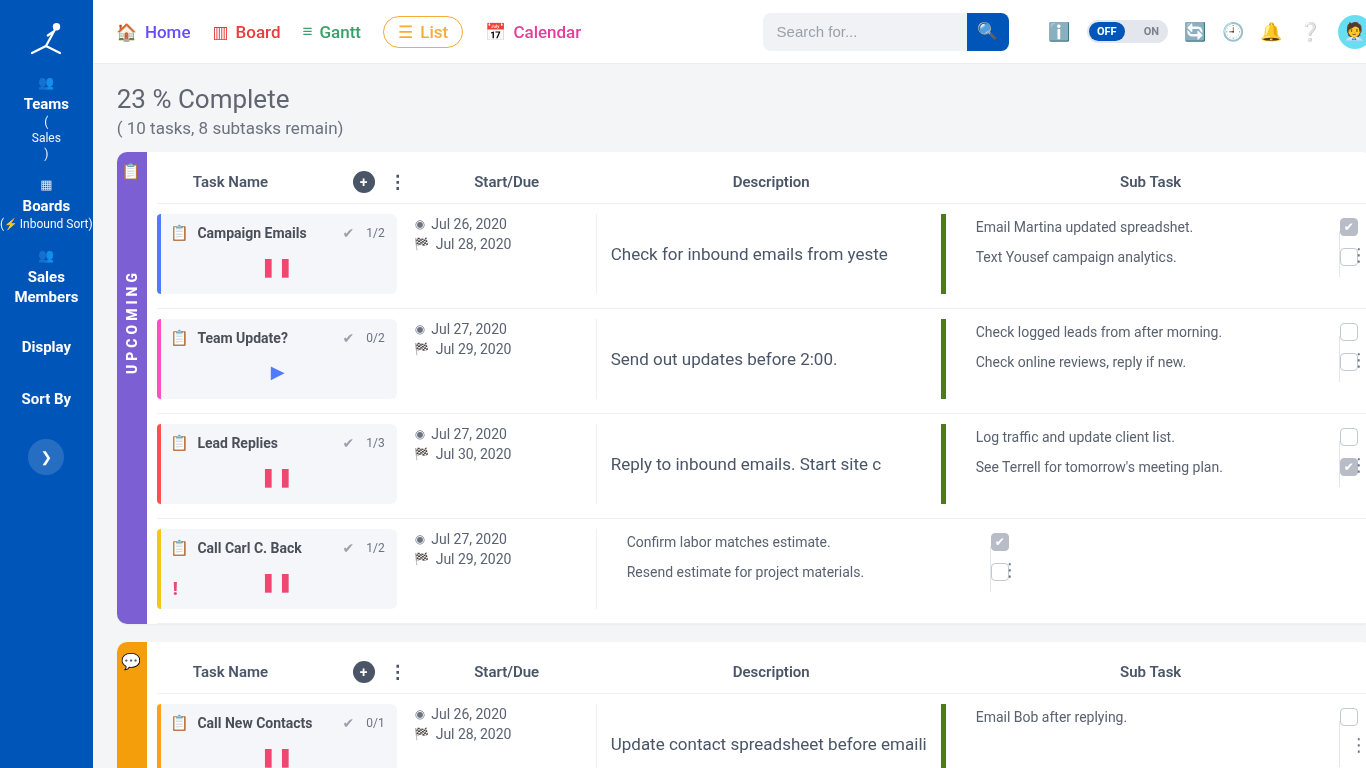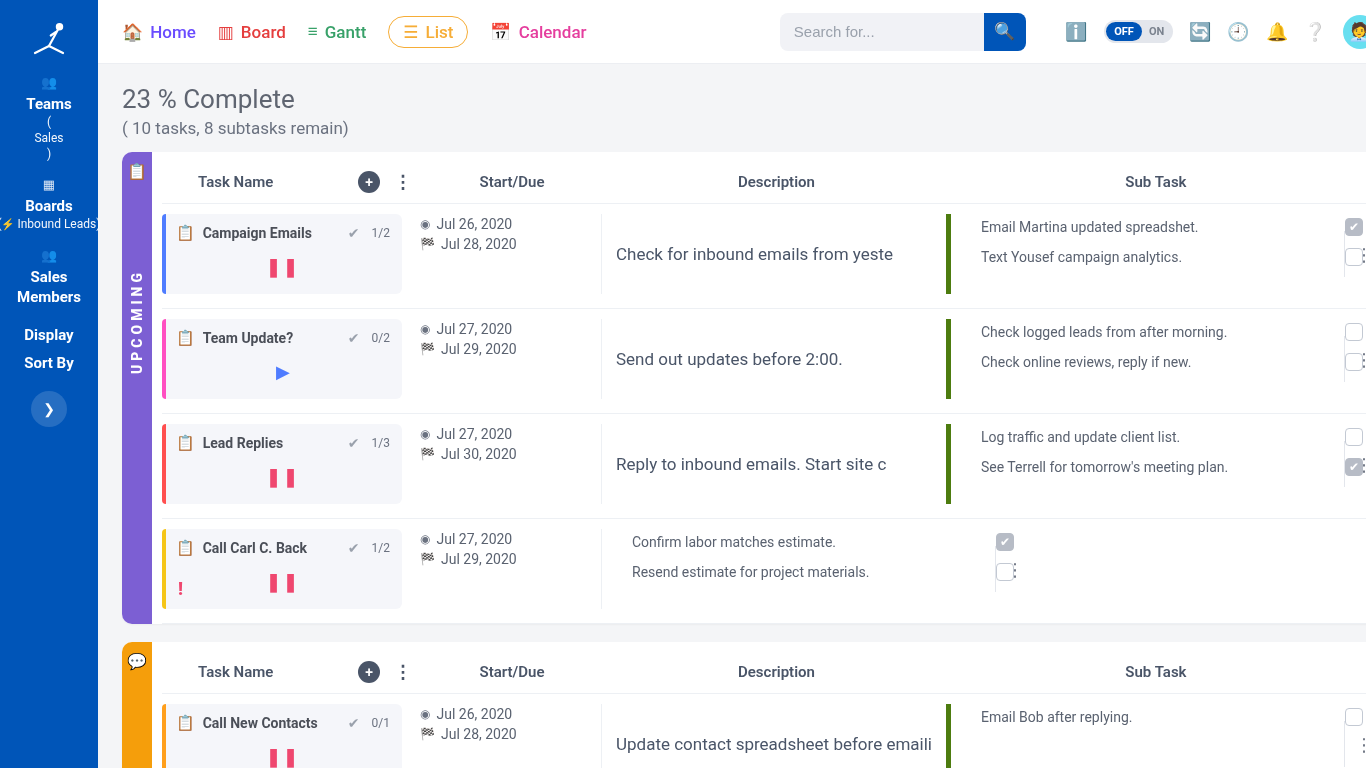--- a/index.html
+++ b/index.html
@@ -8,42 +8,42 @@
 
   
   .sidebar { width: 98px; background: #0055b8; color: #fff; display: flex; flex-direction: column; align-items: center; padding-top: 8px; font-size: 13px; }
   .sidebar .logo { width: 42px; height: 42px; margin: 10px 0 14px 0; position: relative; }
   .sidebar .logo svg { width: 100%; height: 100%; }
   .sidebar .section { text-align: center; margin-bottom: 14px; line-height: 1.35; }
   .sidebar .section .ic { font-size: 13px; opacity: 0.85; margin-bottom: 2px; }
   .sidebar .section .title { font-weight: 700; font-size: 15px; }
   .sidebar .section .sub { font-size: 12px; opacity: 0.95; white-space: nowrap; }
   .sidebar .bolt::before { content: "⚡"; font-size: 11px; margin-right: 2px; }
-  .sidebar .menu-item { font-weight: 700; font-size: 15px; margin: 5px 0; }
+  .sidebar .menu-item { font-weight: 700; font-size: 15px; margin: 17px 0; }
   .sidebar .chevron-circle { width: 36px; height: 36px; border-radius: 50%; background: rgba(255,255,255,0.15); display: flex; align-items: center; justify-content: center; margin-top: 14px; color: #fff; font-size: 14px; }
 
   
   .main { flex: 1; display: flex; flex-direction: column; background: #f4f5f7; }
   .topbar { height: 64px; background: #fff; border-bottom: 1px solid #eceef2; display: flex; align-items: center; padding: 0 24px; gap: 20px; }
   .nav { display: flex; align-items: center; gap: 22px; }
   .nav a { display: flex; align-items: center; gap: 7px; font-size: 17px; font-weight: 500; text-decoration: none; cursor: pointer; }
   .nav .home { color: #6a4cff; }
   .nav .board { color: #e53e3e; }
   .nav .gantt { color: #38a169; }
   .nav .list { color: #f6ad37; }
   .nav .list.wrap { border: 1.5px solid #f6ad37; border-radius: 18px; padding: 5px 14px; }
   .nav .calendar { color: #e53e9e; }
   .topbar .spacer { flex: 1; }
   .searchbox { display: flex; align-items: center; }
   .searchbox input { width: 204px; height: 38px; border: none; background: #f1f2f6; border-radius: 8px 0 0 8px; padding: 0 14px; font-size: 15px; outline: none; color: #555; }
   .searchbox input::placeholder { color: #9aa1ac; }
   .searchbox button { width: 42px; height: 38px; border: none; background: #0055b8; color: #fff; border-radius: 0 8px 8px 0; font-size: 17px; cursor: pointer; }
   .top-icons { display: flex; align-items: center; gap: 16px; margin-left: 20px; }
   .top-icons .ic { color: #9aa1ac; font-size: 18px; cursor: pointer; }
-  .toggle { display: flex; align-items: center; background: #e3e6ec; border-radius: 14px; padding: 2px; font-size: 11px; font-weight: 700; gap: 0; }
+  .toggle { display: flex; align-items: center; background: #e3e6ec; border-radius: 14px; padding: 2px; font-size: 11px; font-weight: 700; gap: 12px; }
   .toggle .off { background: #0055b8; color: #fff; border-radius: 12px; padding: 3px 8px; }
   .toggle .on { color: #7a828e; padding: 3px 7px; }
   .avatar { width: 34px; height: 34px; border-radius: 50%; background: #68dff0; display: flex; align-items: center; justify-content: center; font-size: 18px; }
 
   
   .content { flex: 1; overflow-y: auto; padding: 20px 24px 0 24px; }
   .completion { color: #6b7280; margin-bottom: 14px; }
   .completion .pct { font-size: 26px; font-weight: 400; color: #5f6571; }
   .completion .remain { font-size: 17px; margin-top: 4px; color: #6b7280; }
 
@@ -119,21 +119,21 @@
       <div class="ic">👥</div>
       <div class="title">Teams</div>
       <div class="sub">(</div>
       <div class="sub">Sales</div>
       <div class="sub">)</div>
     </div>
 
     <div class="section">
       <div class="ic">▦</div>
       <div class="title">Boards</div>
-      <div class="sub"><span>(</span><span class="bolt"></span><span>Inbound Leads</span><span>)</span></div>
+      <div class="sub"><span>(</span><span class="bolt"></span><span>Inbound Sort</span><span>)</span></div>
     </div>
 
     <div class="section">
       <div class="ic">👥</div>
       <div class="title">Sales</div>
       <div class="title">Members</div>
     </div>
 
     <div class="menu-item">Display</div>
     <div class="menu-item">Sort By</div>

